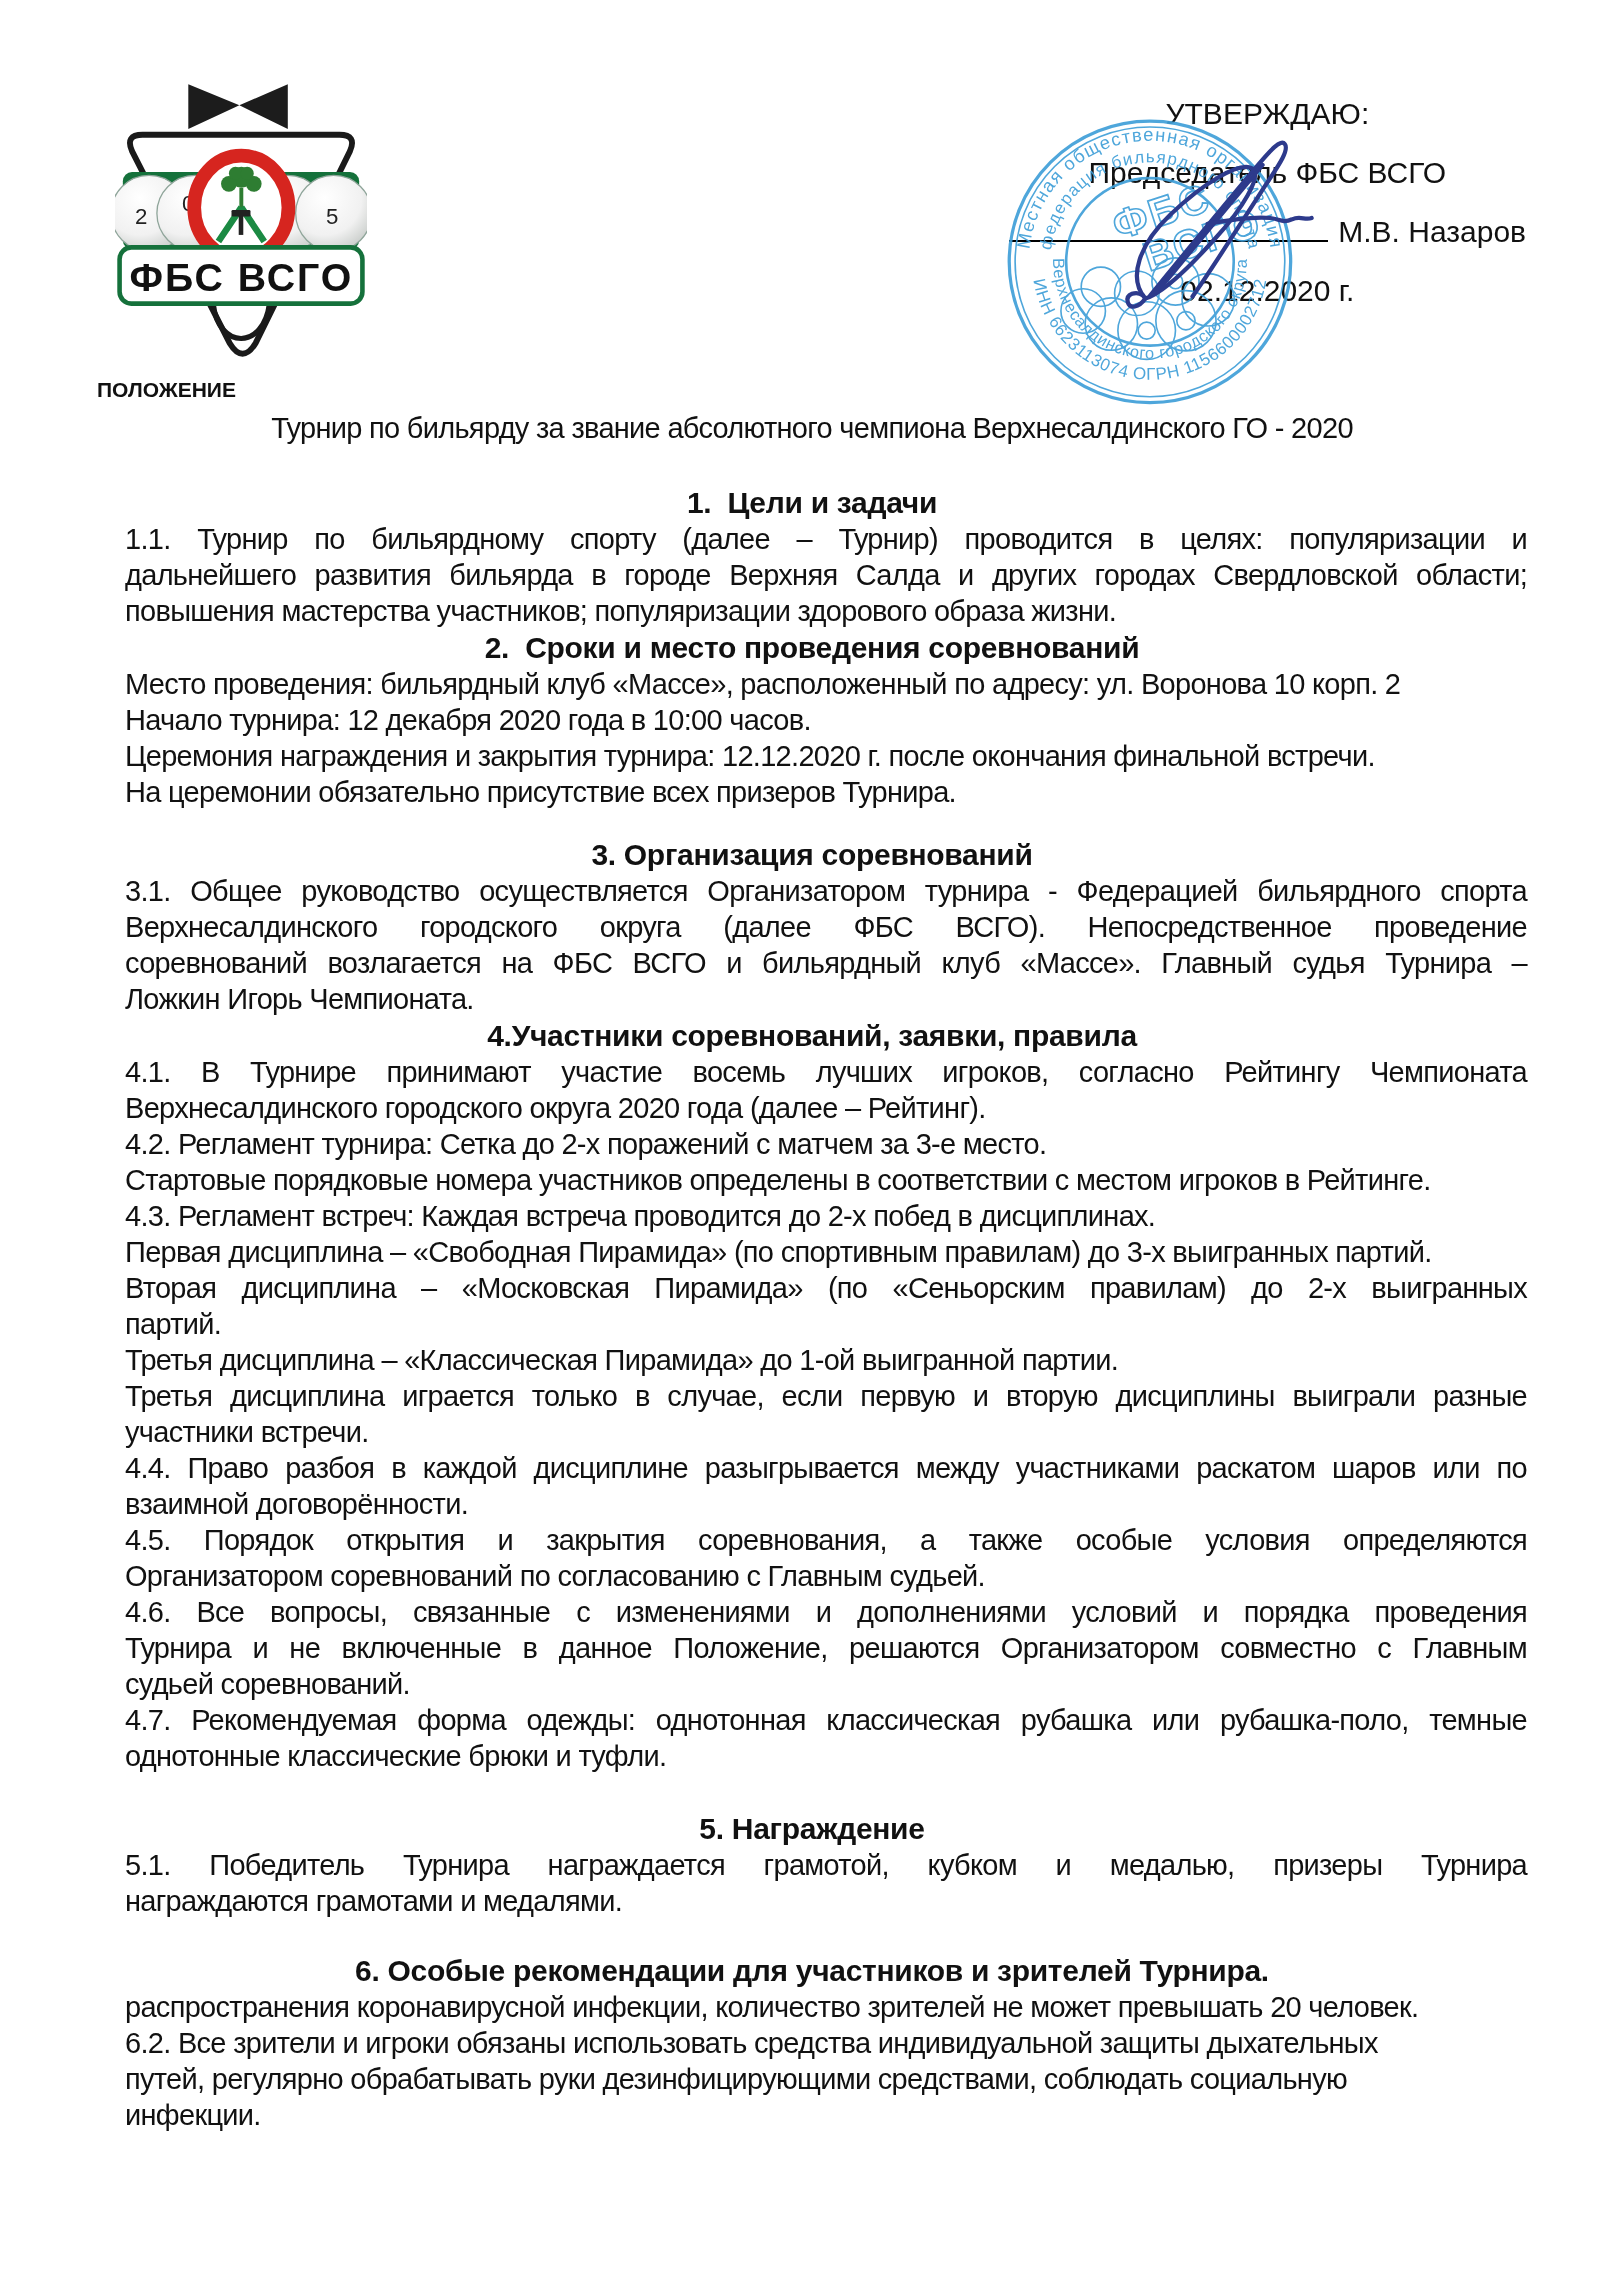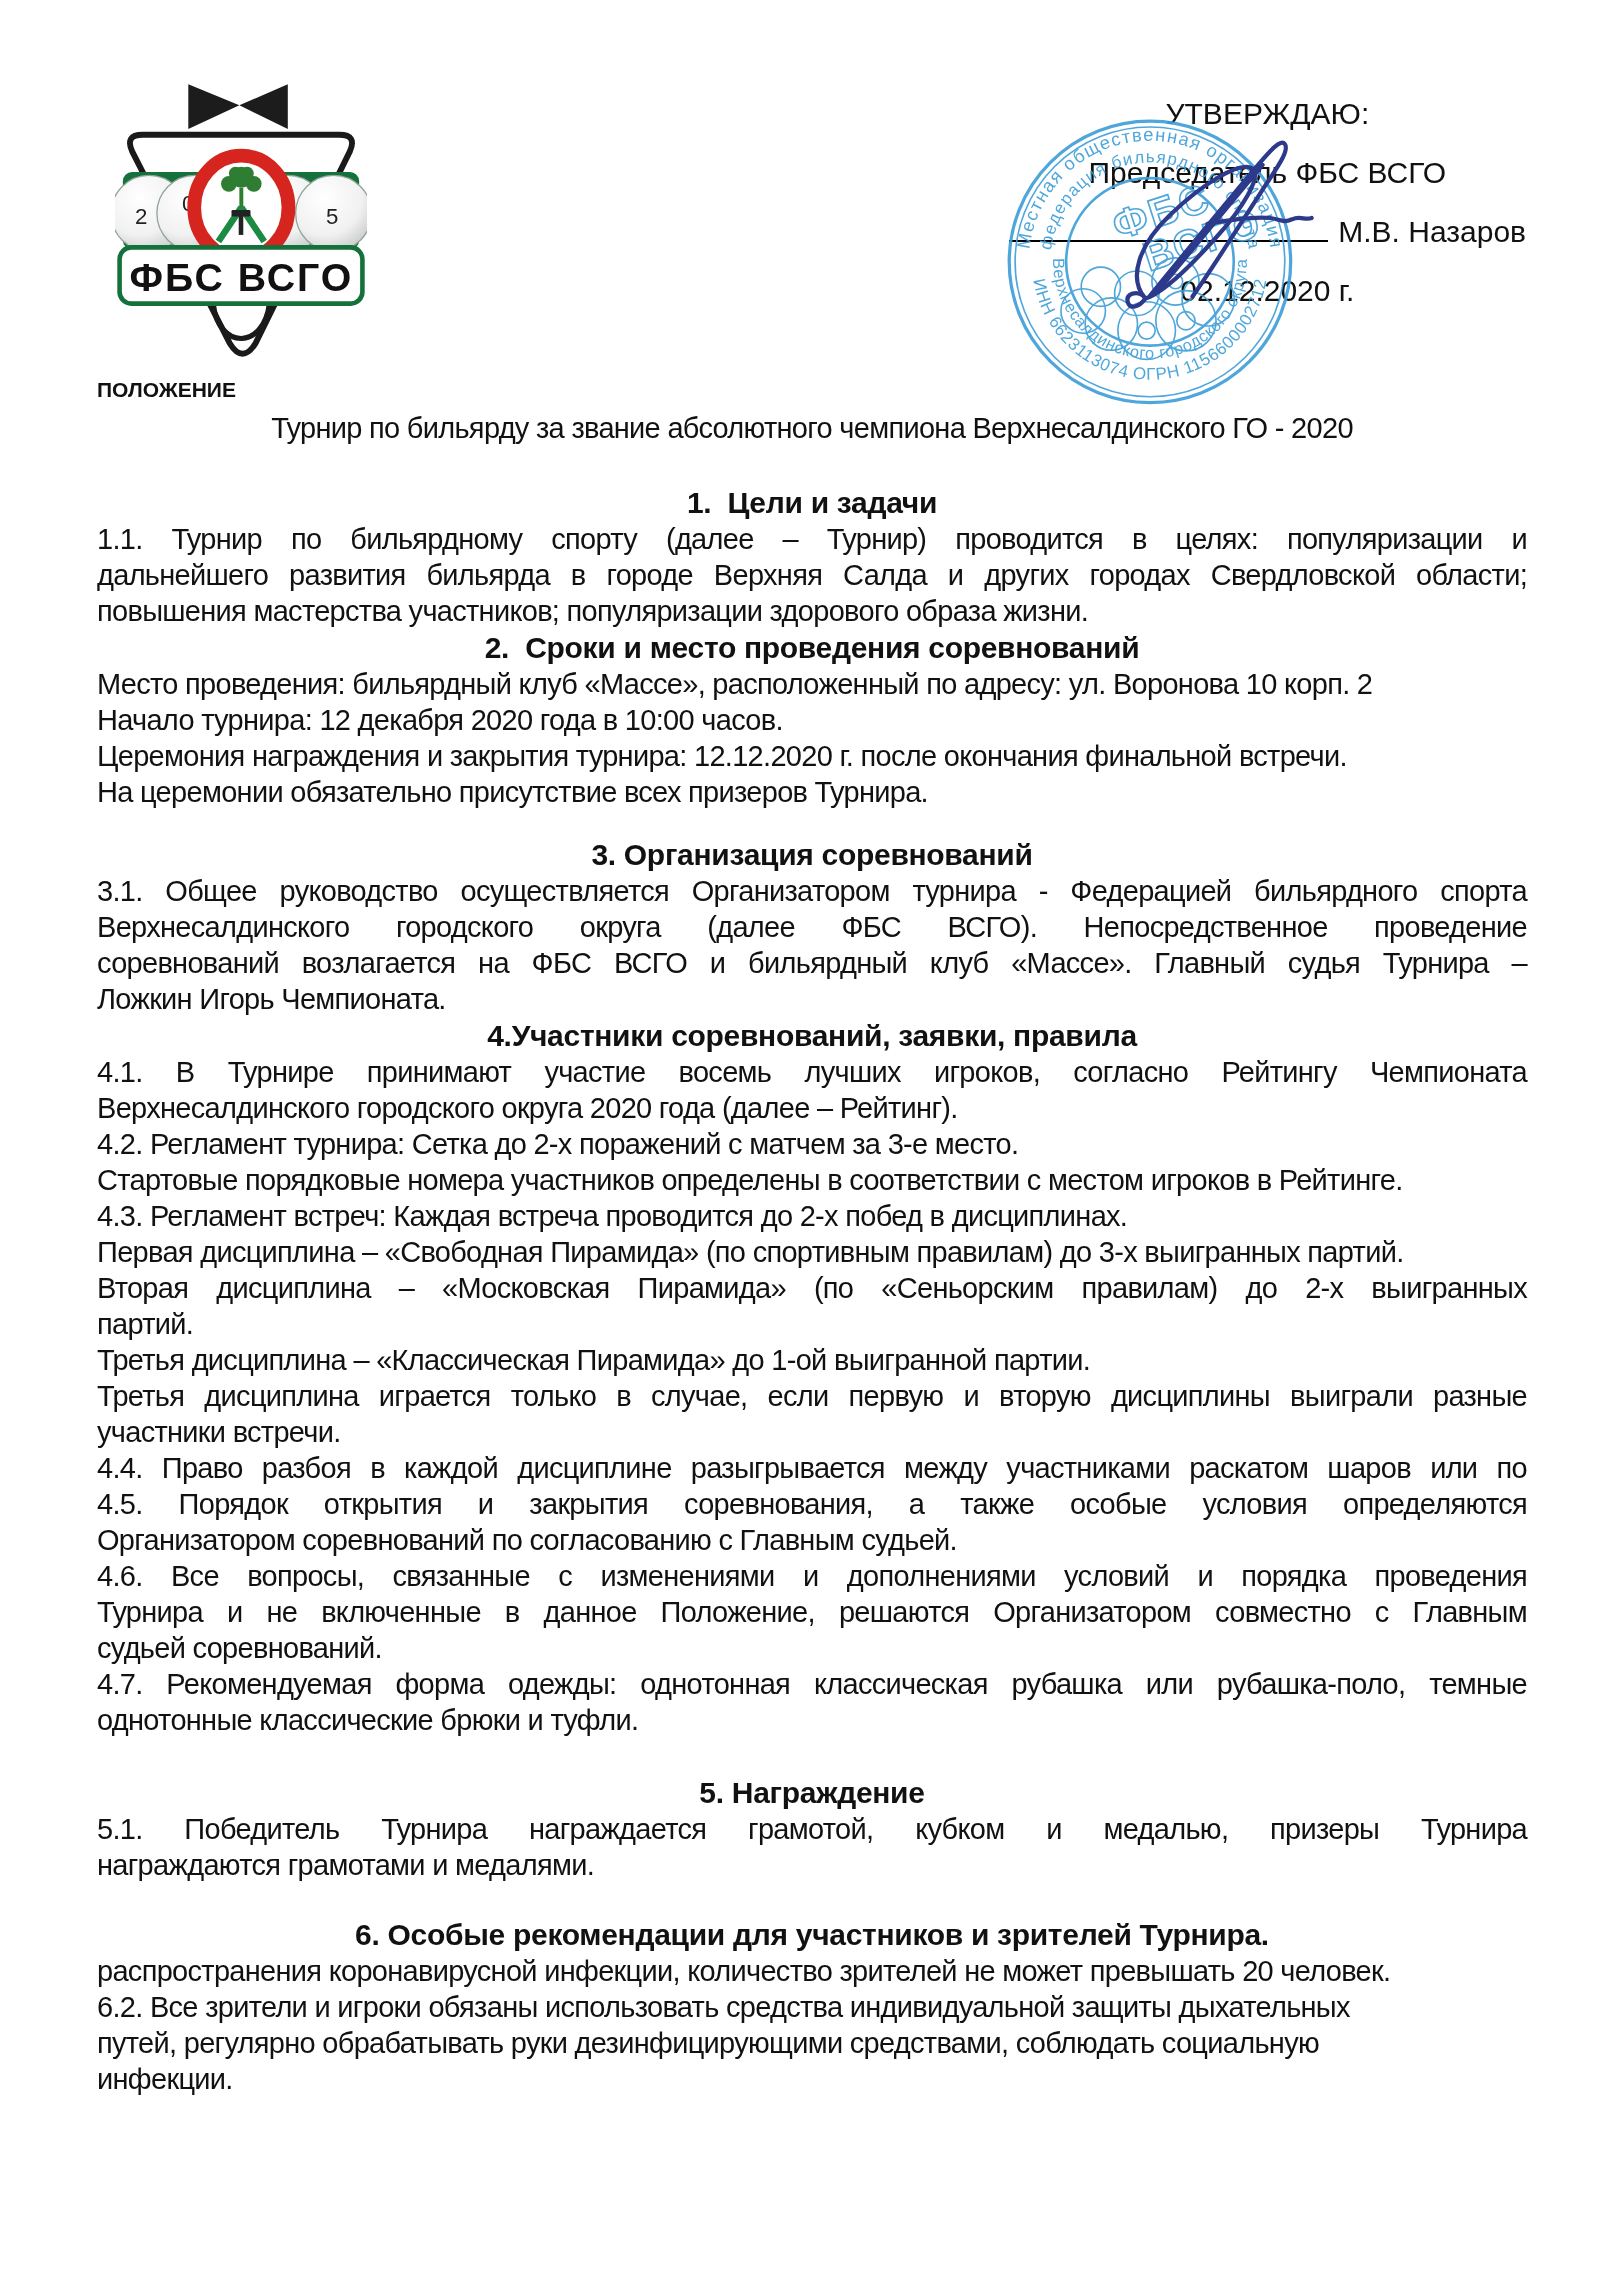--- a/index.html
+++ b/index.html
@@ -2,21 +2,21 @@
 <html style="font-size:10.5px"><head>
 <meta charset="utf-8">
 <style>
   html,body{margin:0;padding:0;background:#ffffff;}
   .page{position:relative;width:1623px;height:2295px;background:#fff;overflow:hidden;
         font-family:"Liberation Sans",sans-serif;color:#111;}
   .content{position:absolute;left:97px;top:370px;width:1430px;z-index:1;}
   .doc-title{font-size:21px;font-weight:bold;text-align:left;line-height:39px;}
   .doc-subtitle{font-size:29px;text-align:center;line-height:39px;letter-spacing:-0.7px;}
   .sec-h{font-size:30px;font-weight:bold;text-align:center;line-height:37px;letter-spacing:-0.3px;}
-  .line{font-size:29px;line-height:36px;letter-spacing:-0.7px;}
+  .line{font-size:29px;line-height:36px;letter-spacing:-0.7px;margin-left:28px;}
   .jl{text-align:justify;text-align-last:justify;}
   .ll{text-align:left;}
   .approval{position:absolute;top:84px;right:97px;z-index:1;
             font-size:30px;line-height:59px;text-align:center;white-space:nowrap;}
   .sig-row{display:flex;justify-content:flex-end;align-items:baseline;}
   .sig-line{display:inline-block;width:319px;height:19.6px;border-bottom:2px solid #000;margin-right:10.5px;}
   .logo-svg{position:absolute;left:115px;top:79px;width:252px;height:285px;z-index:1;}
   .stamp-svg{position:absolute;left:949px;top:98px;width:432px;height:367px;z-index:2;}
   svg text{font-family:"Liberation Sans",sans-serif;}
 </style>
@@ -110,20 +110,21 @@
         <div class="line ll">4.2. Регламент турнира: Сетка до 2-х поражений с матчем за 3-е место.</div>
         <div class="line ll">Стартовые порядковые номера участников определены в соответствии с местом игроков в Рейтинге.</div>
         <div class="line ll">4.3. Регламент встреч: Каждая встреча проводится до 2-х побед в дисциплинах.</div>
         <div class="line ll">Первая дисциплина – «Свободная Пирамида» (по спортивным правилам) до 3-х выигранных партий.</div>
         <div class="line jl">Вторая дисциплина – «Московская Пирамида» (по «Сеньорским правилам) до 2-х выигранных</div>
         <div class="line ll">партий.</div>
         <div class="line ll">Третья дисциплина – «Классическая Пирамида» до 1-ой выигранной партии.</div>
         <div class="line jl">Третья дисциплина играется только в случае, если первую и вторую дисциплины выиграли разные</div>
         <div class="line ll">участники встречи.</div>
         <div class="line jl">4.4. Право разбоя в каждой дисциплине разыгрывается между участниками раскатом шаров или по</div>
+        <div class="line ll">взаимной договорённости.</div>
         <div class="line jl">4.5. Порядок открытия и закрытия соревнования, а также особые условия определяются</div>
         <div class="line ll">Организатором соревнований по согласованию с Главным судьей.</div>
         <div class="line jl">4.6. Все вопросы, связанные с изменениями и дополнениями условий и порядка проведения</div>
         <div class="line jl">Турнира и не включенные в данное Положение, решаются Организатором совместно с Главным</div>
         <div class="line ll">судьей соревнований.</div>
         <div class="line jl">4.7. Рекомендуемая форма одежды: однотонная классическая рубашка или рубашка-поло, темные</div>
         <div class="line ll">однотонные классические брюки и туфли.</div>
         <div class="sec-h" style="margin-top: 36px;">5. Награждение</div>
         <div class="line jl">5.1. Победитель Турнира награждается грамотой, кубком и медалью, призеры Турнира</div>
         <div class="line ll">награждаются грамотами и медалями.</div>

